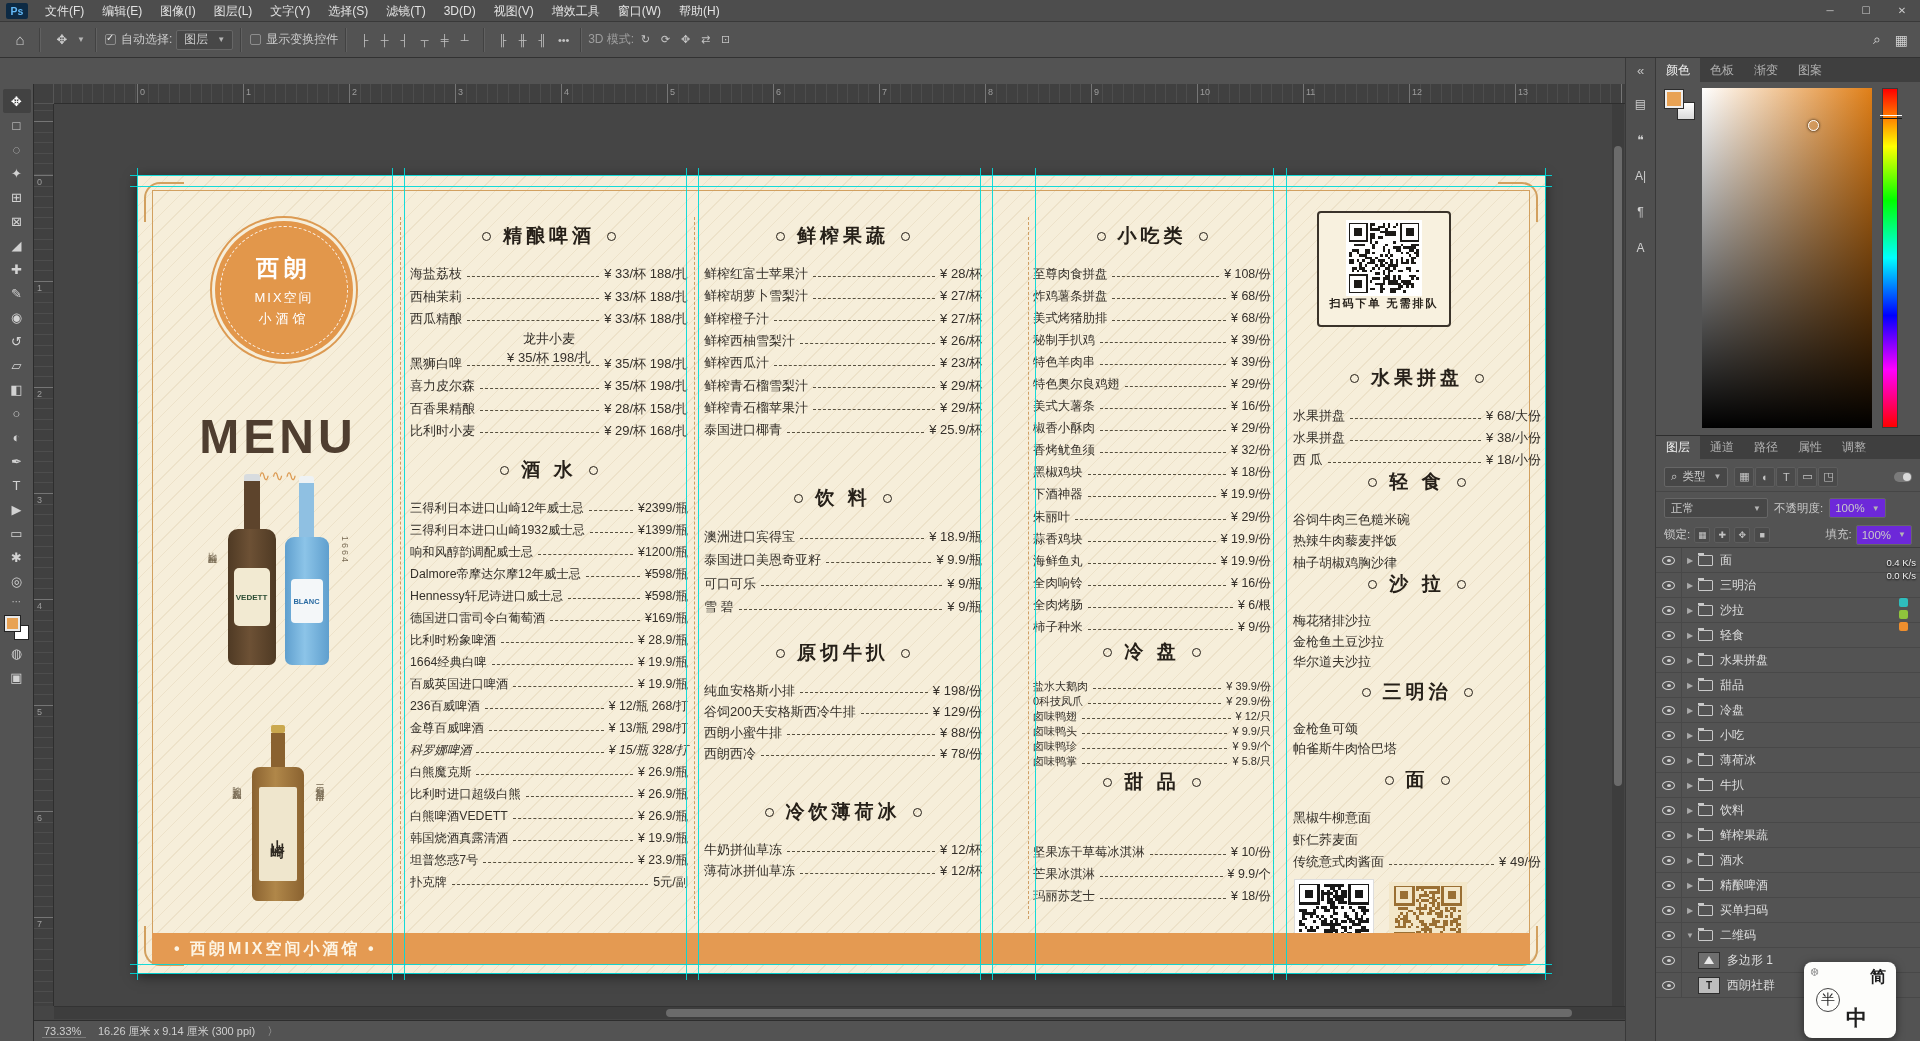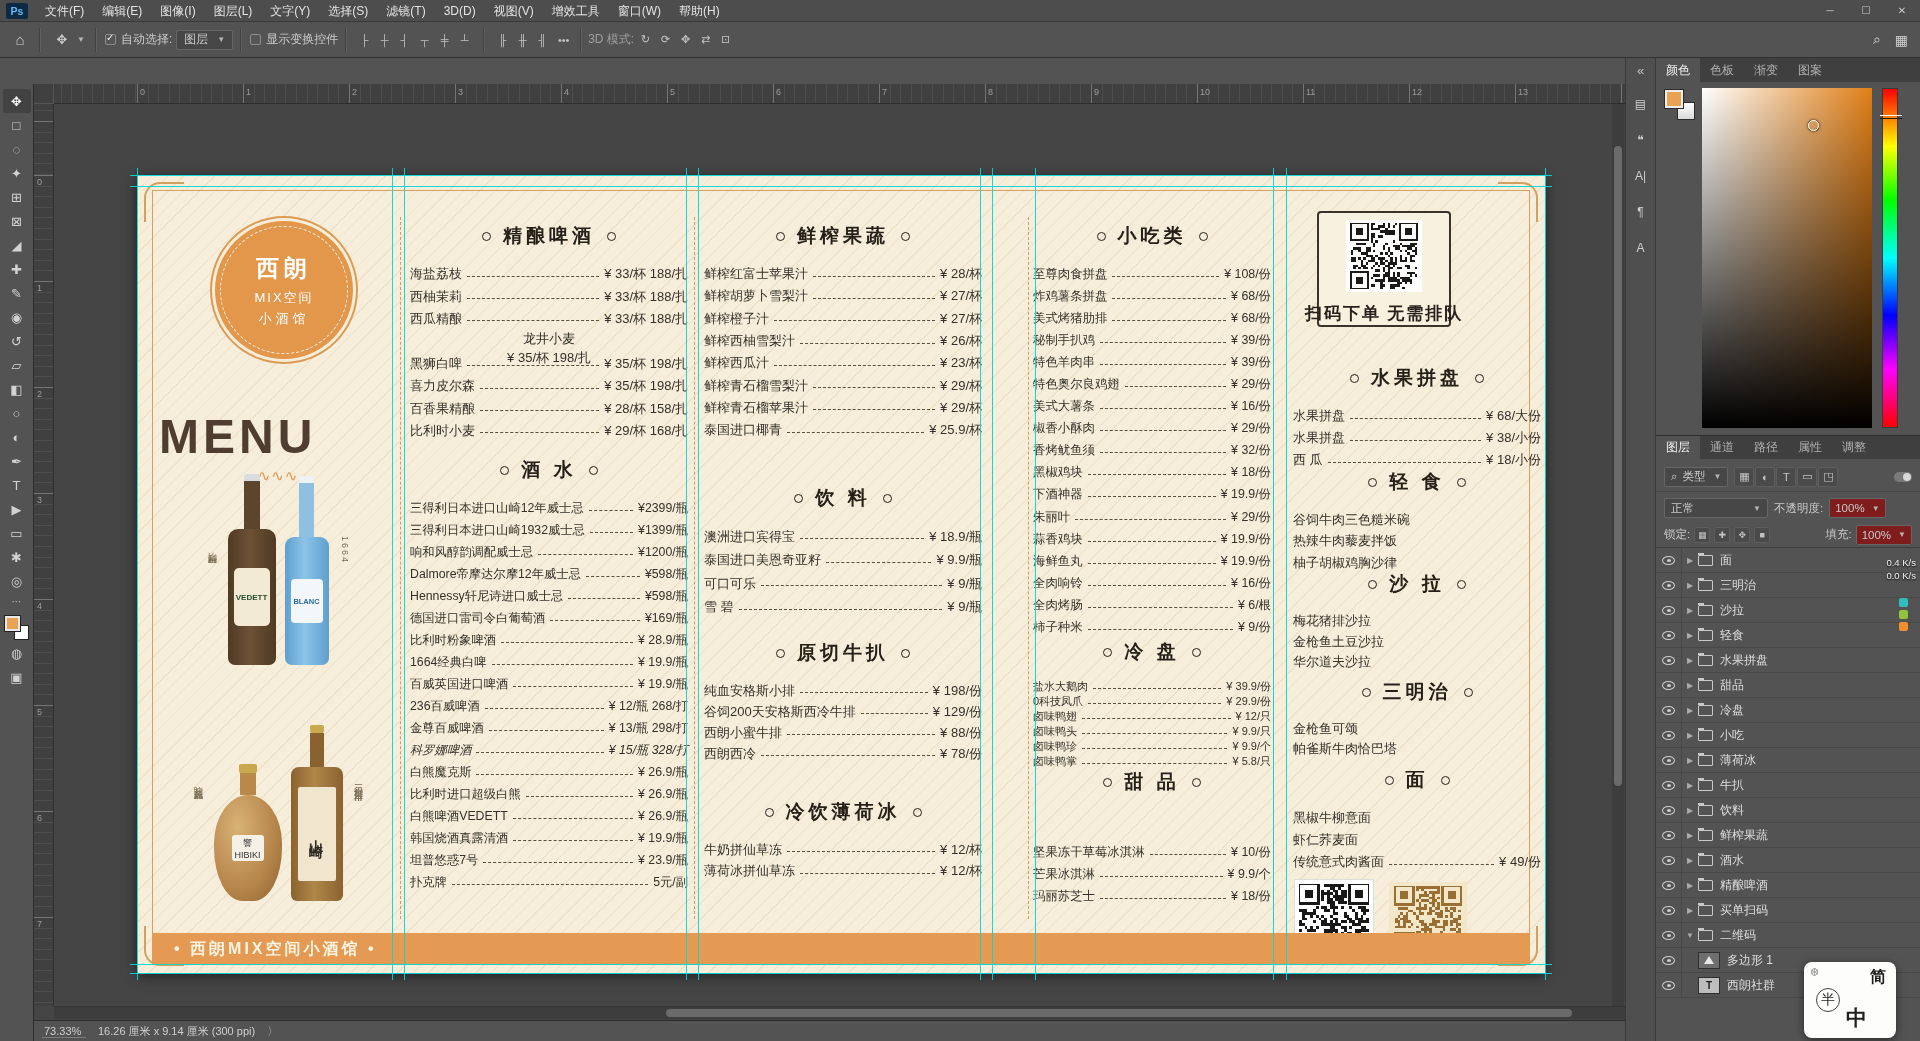--- a/index.html
+++ b/index.html
@@ -106,21 +106,21 @@
 
   
   #col1{position:absolute;left:22px;top:0;width:238px;height:798px;}
   .badge{position:absolute;left:56px;top:46px;width:138px;height:138px;border-radius:50%;background:#e2974b;
     box-shadow:0 0 0 3px #f6eeda,0 0 0 5px #dc9a52;display:flex;flex-direction:column;align-items:center;
     justify-content:center;color:#fff;}
   .badge::before{content:"";position:absolute;inset:5px;border:1.5px dashed rgba(255,255,255,.85);border-radius:50%;}
   .badge .l1{font-size:23px;font-weight:bold;letter-spacing:5px;}
   .badge .l2{font-size:13px;letter-spacing:2px;margin-top:5px;}
   .badge .l3{font-size:13px;letter-spacing:4px;margin-top:3px;}
-  .menu-word{position:absolute;left:0;top:234px;width:100%;font-size:48px;font-weight:bold;
+  .menu-word{position:absolute;left:0;top:234px;width:100%;text-align:center;font-size:48px;font-weight:bold;
     color:#4f3e30;letter-spacing:4px;}
   .squiggle{position:absolute;left:0;top:292px;width:100%;text-align:center;color:#dc9a52;font-size:15px;letter-spacing:1px;}
   .squiggle::after{content:"∿∿∿";}
   .bottle-row{position:absolute;left:0;width:100%;display:flex;justify-content:center;align-items:flex-end;gap:9px;}
   .brow1{top:268px;height:222px;}
   .brow2{top:502px;height:224px;}
   .vcap{writing-mode:vertical-rl;font-size:9px;color:#7a6c55;letter-spacing:2px;align-self:center;max-height:190px;overflow:hidden;}
   .bottle{display:flex;flex-direction:column;align-items:center;}
   .b-cap,.b-neck,.b-body{flex:none;}
   .b-body{position:relative;display:flex;align-items:center;justify-content:center;}
@@ -141,21 +141,21 @@
   .yamazaki .b-cap{width:14px;height:8px;background:#caa84e;border-radius:2px;}
   .yamazaki .b-neck{width:14px;height:34px;background:#8a6230;}
   .yamazaki .b-body{width:52px;height:134px;background:linear-gradient(90deg,#8a6230,#b08749 45%,#8a6230);border-radius:8px 8px 6px 6px;}
   .yamazaki .b-label{width:38px;height:94px;background:#efe6cd;border-radius:2px;font-size:14px;font-weight:bold;
     color:#2f2a22;writing-mode:vertical-rl;letter-spacing:5px;}
 
   
   .qr-main{position:absolute;left:1180px;top:36px;width:134px;height:116px;border:2px solid #3a332a;border-radius:4px;
     background:#f8f1df;display:flex;flex-direction:column;align-items:center;padding-top:7px;}
   .qr-main svg{width:76px;height:76px;background:#ffffff;padding:3px;}
-  .qr-cap{margin-top:10px;font-size:17px;font-weight:bold;letter-spacing:2px;color:#26211a;white-space:nowrap;font-family:Liberation Serif, serif;}
+  .qr-cap{margin-top:0;font-size:11px;font-weight:bold;letter-spacing:2px;color:#26211a;white-space:nowrap;}
   .qr-b1{position:absolute;left:1158px;top:705px;width:78px;height:78px;background:#ffffff;padding:4px;box-shadow:0 0 0 1px #ddd;}
   .qr-b1 svg,.qr-b2 svg{width:100%;height:100%;}
   .qr-b2{position:absolute;left:1252px;top:707px;width:78px;height:74px;background:#f3e7c9;padding:4px;}
 
   
   #right-strip{position:absolute;left:1625px;top:58px;width:30px;height:983px;background:#4f4f4f;
     border-left:1px solid #393939;display:flex;flex-direction:column;align-items:center;z-index:30;}
   .strip-collapse{font-size:13px;padding:5px 0 2px;color:#c2c2c2;}
   .strip-icon{width:24px;height:24px;display:flex;align-items:center;justify-content:center;margin-top:12px;
     font-size:12px;color:#cfcfcf;}
@@ -184,21 +184,21 @@
   .search-box{display:flex;align-items:center;background:#474747;border:1px solid #666;border-radius:2px;
     height:20px;padding:0 6px;font-size:11.5px;color:#cccccc;gap:5px;}
   .filter-btn{width:20px;height:20px;display:flex;align-items:center;justify-content:center;font-size:11px;
     color:#c3c3c3;background:#4a4a4a;border:1px solid #5d5d5d;border-radius:2px;}
   .filter-switch{margin-left:auto;width:18px;height:10px;border-radius:5px;background:#7a7a7a;position:relative;}
   .filter-switch::after{content:"";position:absolute;right:1px;top:1px;width:8px;height:8px;border-radius:50%;background:#d9d9d9;}
   .lblend{position:absolute;left:0;top:436px;width:100%;height:28px;display:flex;align-items:center;
     padding:0 8px;font-size:11.5px;color:#c9c9c9;gap:6px;}
   .blend-select{display:flex;align-items:center;justify-content:space-between;background:#474747;border:1px solid #666;
     border-radius:2px;height:20px;padding:0 6px;width:104px;}
-  .val-select{display:flex;align-items:center;background:#7f1d1d;border:1px solid #666;border-radius:2px;
+  .val-select{display:flex;align-items:center;background:#6d28d9;border:1px solid #666;border-radius:2px;
     height:20px;padding:0 5px;gap:4px;}
   .llock{position:absolute;left:0;top:464px;width:100%;height:26px;display:flex;align-items:center;
     padding:0 8px;font-size:11.5px;color:#c9c9c9;gap:4px;border-bottom:1px solid #3f3f3f;}
   .lock-ic{width:16px;height:16px;display:flex;align-items:center;justify-content:center;font-size:9px;
     color:#c3c3c3;background:#4a4a4a;border:1px solid #5d5d5d;border-radius:2px;}
   .lrows{position:absolute;left:0;top:490px;width:100%;bottom:0;overflow:hidden;}
   .lrow{height:25px;display:flex;align-items:center;border-bottom:1px solid #484848;color:#dedede;font-size:12px;}
   .eye-box{width:26px;height:100%;border-right:1px solid #484848;display:flex;align-items:center;justify-content:center;flex:none;}
   .eye{width:13px;height:9px;border:1px solid #cfcfcf;border-radius:50%;position:relative;}
   .eye::after{content:"";position:absolute;left:3.5px;top:2px;width:4px;height:3px;background:#cfcfcf;border-radius:50%;}
@@ -394,27 +394,20 @@
                 <span class="b-cap"></span>
                 <span class="b-neck"></span>
                 <span class="b-body">
                   <span class="b-label">BLANC</span>
                 </span>
               </div>
               <span class="vcap">1664经典白啤</span>
             </div>
           <div class="bottle-row brow2" id="brow2">
               <span class="vcap">响和风醇韵调配威士忌</span>
-              <div class="bottle hibiki">
-                <span class="b-cap"></span>
-                <span class="b-neck"></span>
-                <span class="b-body">
-                  <span class="b-label">響 HIBIKI</span>
-                </span>
-              </div>
               <div class="bottle yamazaki">
                 <span class="b-cap"></span>
                 <span class="b-neck"></span>
                 <span class="b-body">
                   <span class="b-label">山崎</span>
                 </span>
               </div>
               <span class="vcap">三得利日本进口山崎威士忌</span>
             </div>
         </div>

